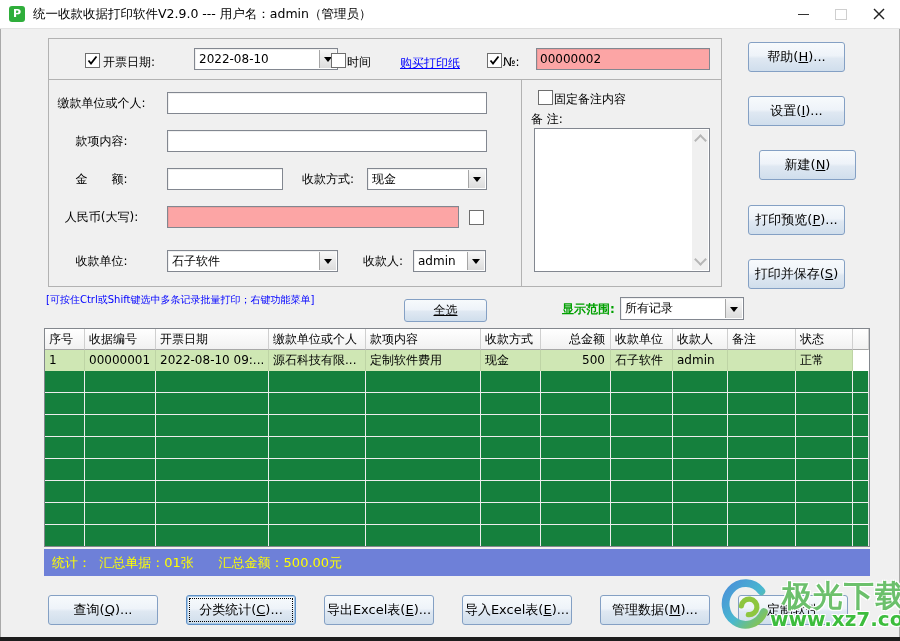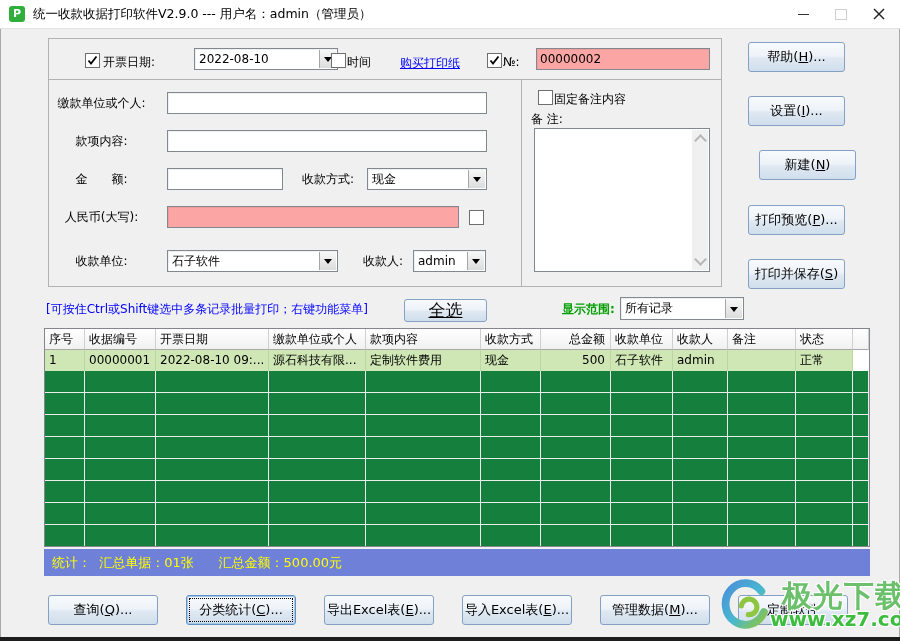--- a/index.html
+++ b/index.html
@@ -179,22 +179,22 @@
 <div class="btn" style="left:748px;top:150px;width:97px;height:30px;margin-left:11px;">
   <span><span>新建(</span><span class="key">N</span><span>)</span></span>
 </div>
 <div class="btn" style="left:748px;top:205px;width:97px;height:30px;">
   <span><span>打印预览(</span><span class="key">P</span><span>)...</span></span>
 </div>
 <div class="btn" style="left:748px;top:259px;width:97px;height:30px;">
   <span><span>打印并保存(</span><span class="key">S</span><span>)</span></span>
 </div>
 
-<span class="lbl" style="left:46px;top:302px;color:var(--hint,#0000ff);font-size:12px;">[可按住Ctrl或Shift键选中多条记录批量打印；右键功能菜单]</span>
-<div class="btn" style="left:404px;top:299px;width:83px;height:23px;font-size:17px;">
+<span class="lbl" style="left:46px;top:292px;color:var(--hint,#0000ff);font-size:10px;">[可按住Ctrl或Shift键选中多条记录批量打印；右键功能菜单]</span>
+<div class="btn" style="left:404px;top:299px;width:83px;height:23px;font-size:12px;">
   <span class="uline">全选</span>
 </div>
 <span class="lbl" style="left:562px;top:302px;color:var(--range_label,#00a000);font-weight:bold;">显示范围:</span>
 <div class="combo" style="left:620px;top:297px;width:124px;height:23px;">
   <span class="val">所有记录</span>
   <span class="drop">
       <span class="tri"></span>
     </span>
 </div>
 

